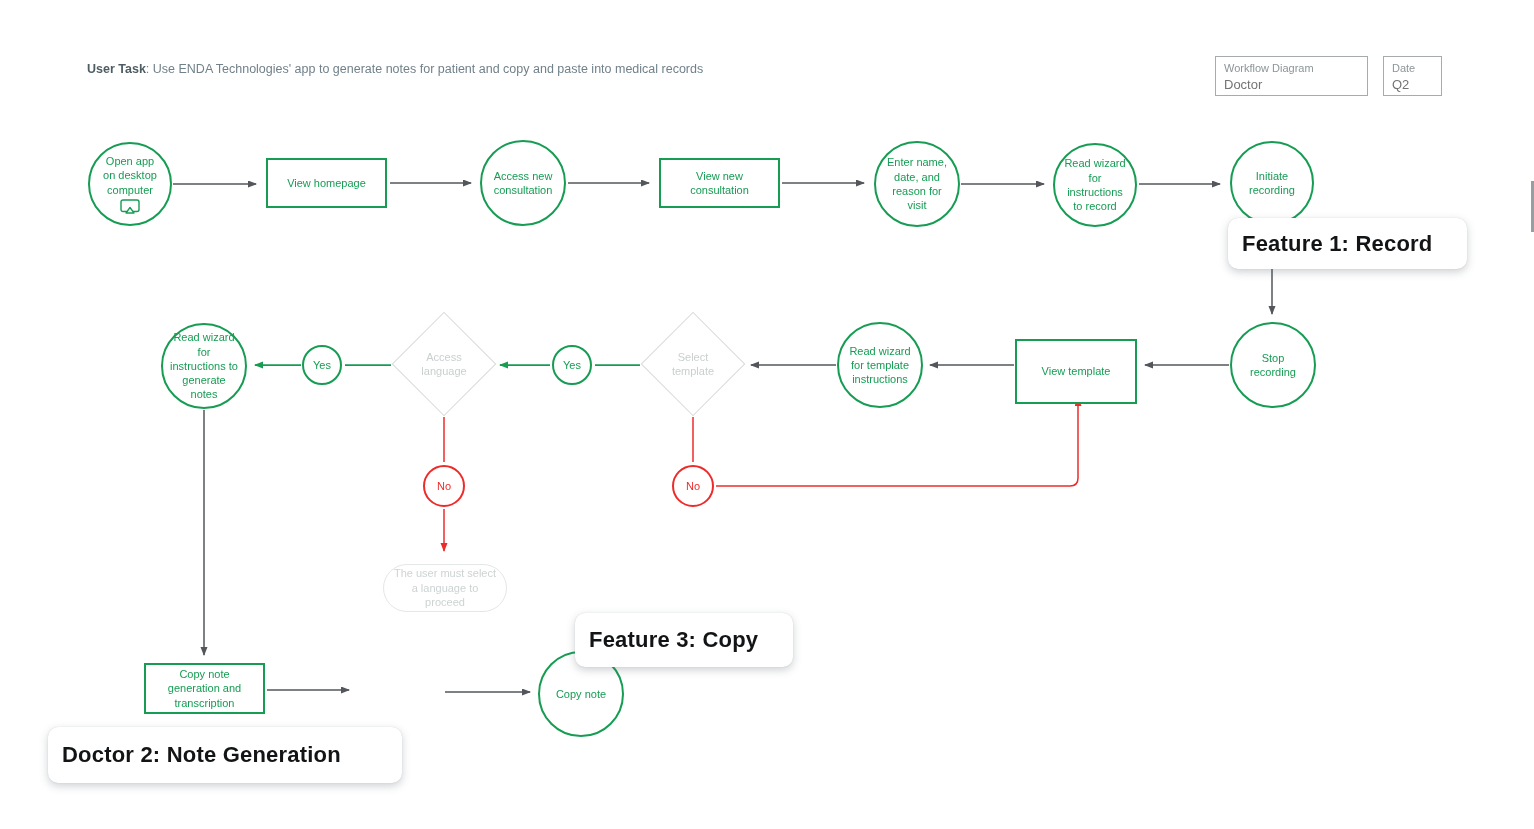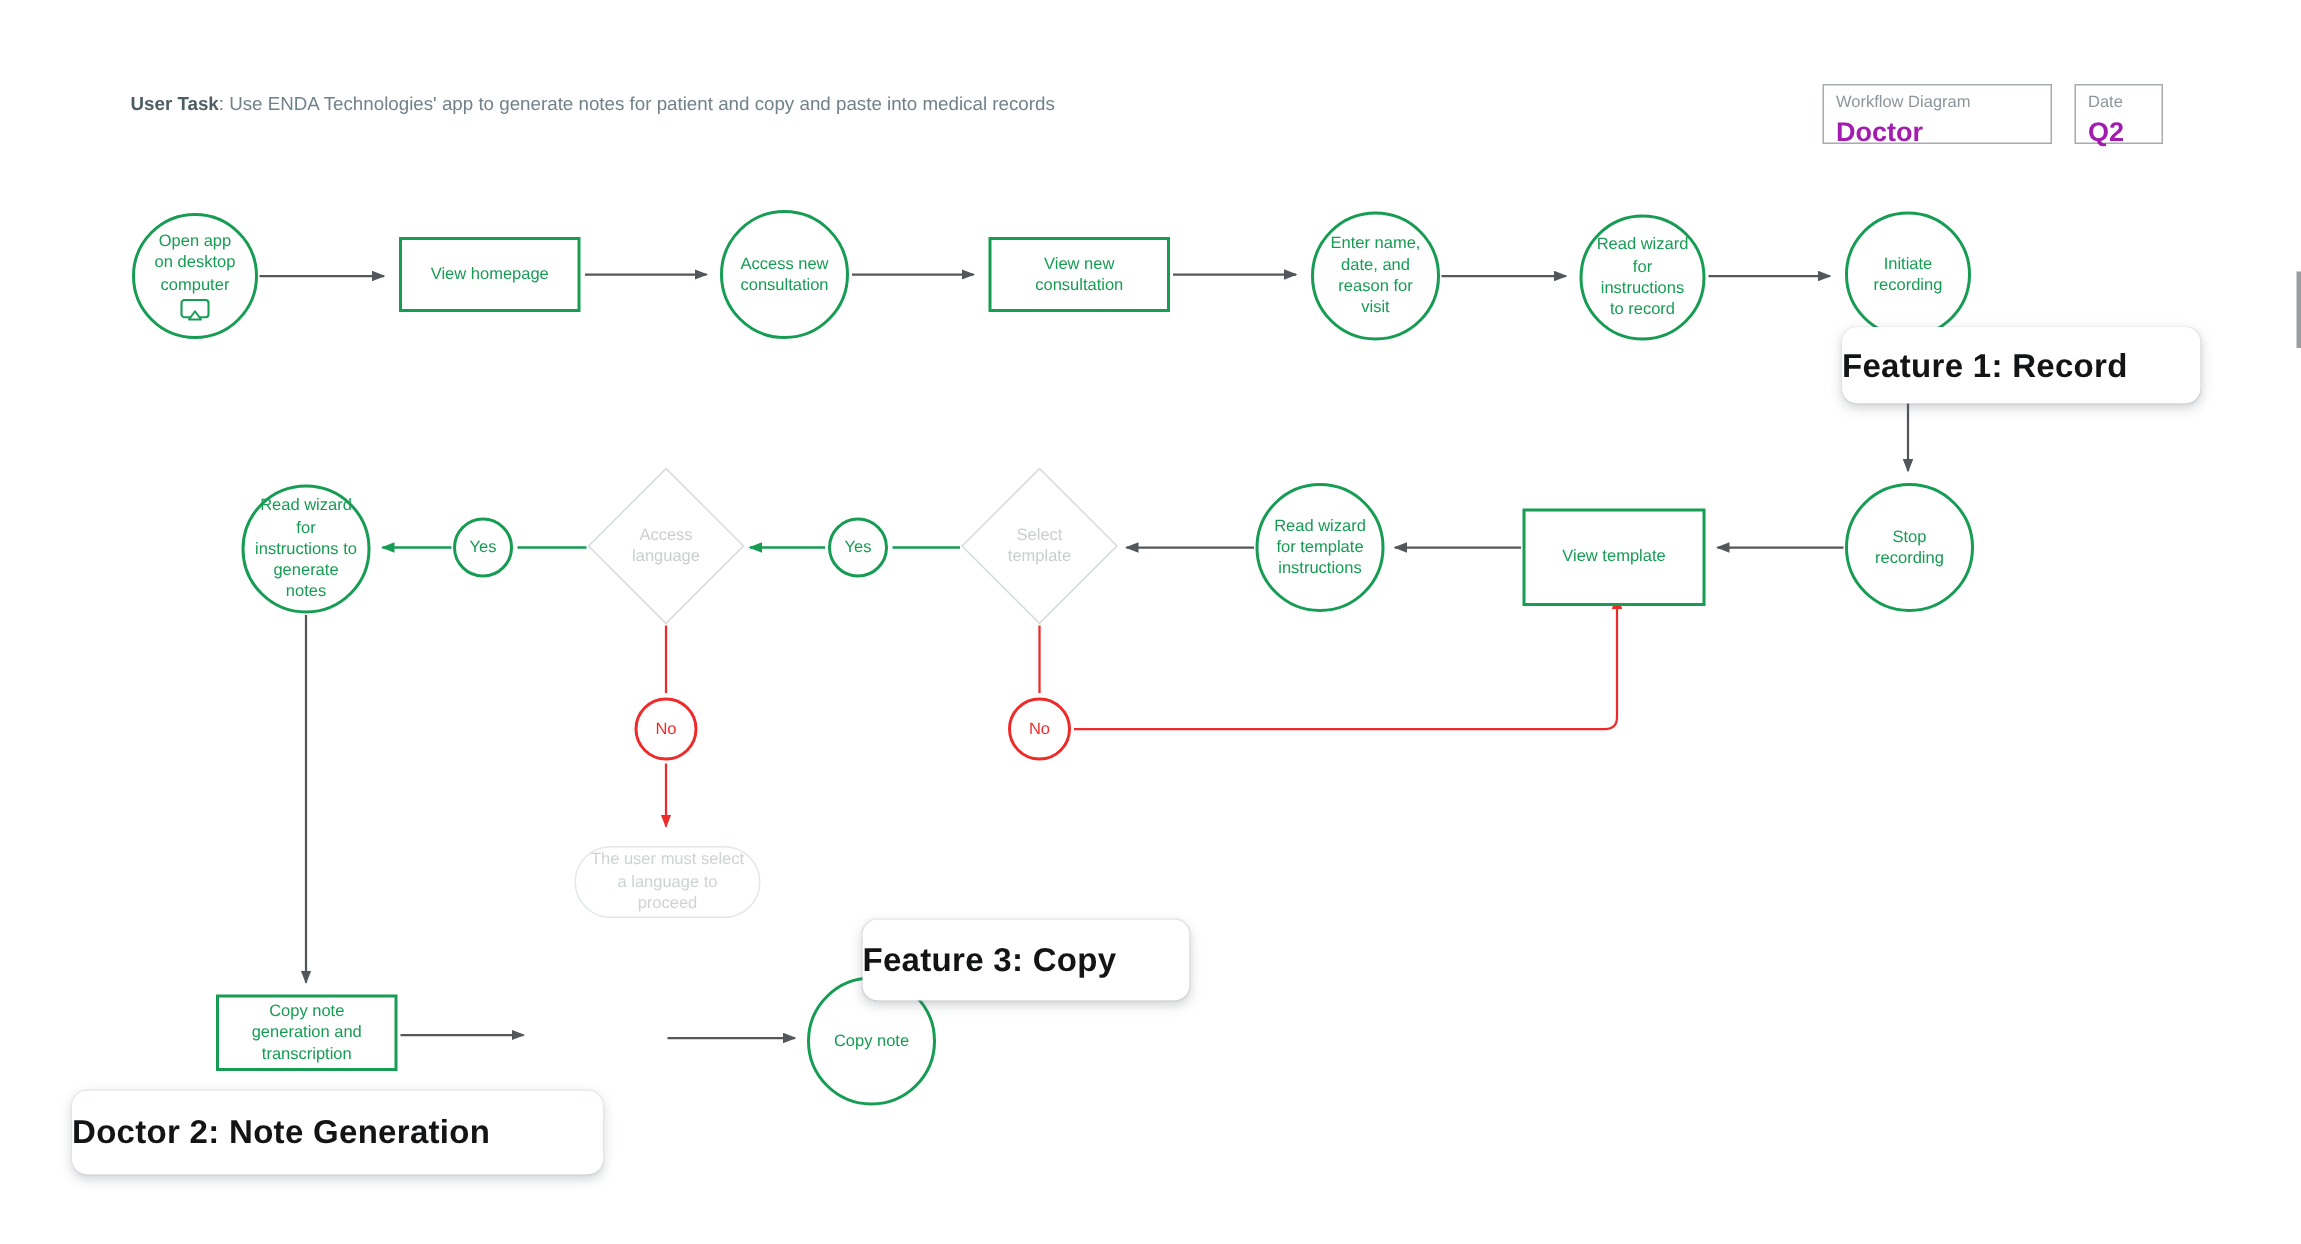--- a/index.html
+++ b/index.html
@@ -12,21 +12,21 @@
   *{box-sizing:border-box;margin:0;padding:0;}
   html,body{width:1534px;height:829px;background:#ffffff;overflow:hidden;
     font-family:"Liberation Sans", sans-serif;}
   .canvas{position:relative;width:1534px;height:829px;background:#fff;}
 
   
   .task-line{position:absolute;left:87px;top:62px;font-size:12.5px;color:#71818a;z-index:3;}
   .task-line b{color:#4e5d63;font-weight:700;}
   .meta-box{position:absolute;border:1px solid #a6abae;background:#fff;padding:4px 8px 3px 8px;z-index:3;}
   .meta-box .mlabel{display:block;font-size:11px;color:#8c9599;line-height:1.35;}
-  .meta-box .mvalue{display:block;font-size:18px;color:#a21caf;font-weight:700;line-height:1.35;}
+  .meta-box .mvalue{display:block;font-size:13px;color:#737373;font-weight:400;line-height:1.35;}
 
   
   svg.connectors{position:absolute;left:0;top:0;z-index:1;}
 
   
   .node{position:absolute;display:flex;align-items:center;justify-content:center;
     text-align:center;color:var(--green);font-size:11px;line-height:1.3;background:#fff;z-index:3;}
   .circle{border:2px solid var(--green);border-radius:50%;}
   .circle span{padding:0 7px;}
   .rect{border:2px solid var(--green);}
@@ -44,21 +44,21 @@
     text-align:center;color:var(--faded-text);font-size:11px;line-height:1.3;}
 
   .stadium{position:absolute;border:1.5px solid #e3e7e7;border-radius:26px;background:#fff;
     display:flex;align-items:center;justify-content:center;text-align:center;
     color:#cdd3d3;font-size:11px;line-height:1.35;z-index:2;}
   .stadium span{padding:0 8px;}
 
   
   .feature-card{position:absolute;background:#fff;border-radius:10px;
     box-shadow:0 3px 8px rgba(90,100,110,0.30), 0 0 1px rgba(90,100,110,0.25);
-    display:flex;align-items:center;
+    display:flex;align-items:center;padding-left:14px;
     font-size:22px;font-weight:600;color:#121416;letter-spacing:0.2px;}
   .feature-card.top{z-index:4;}
   .feature-card.under{z-index:2;}
 
   .scrollbar-thumb{position:absolute;background:#9a9d9f;z-index:5;}
 </style>
 </head>
 <body>
 
 <div class="canvas">

